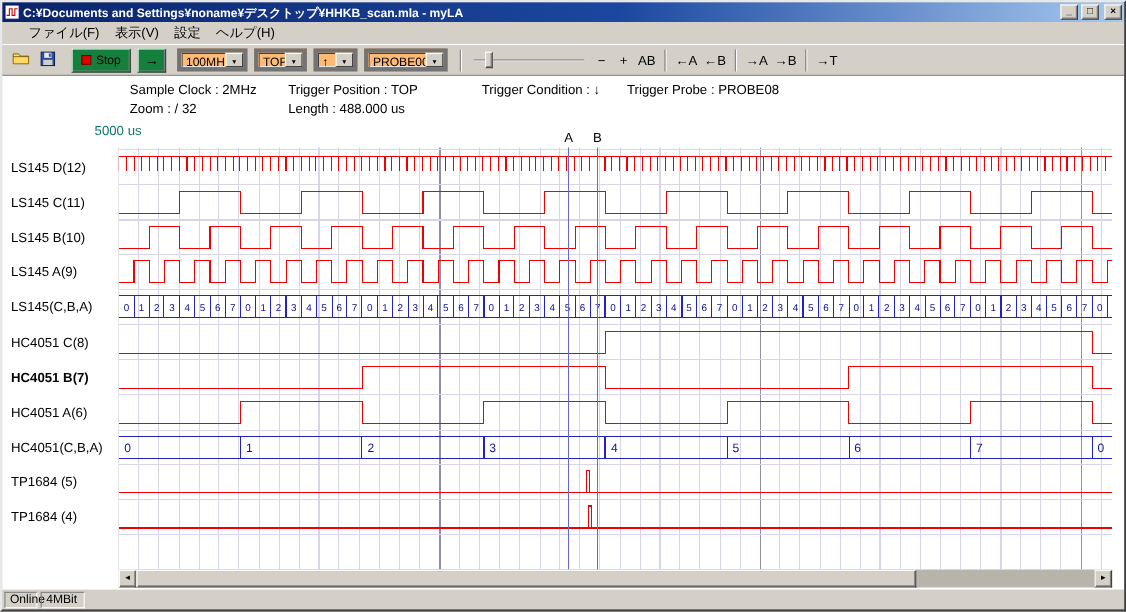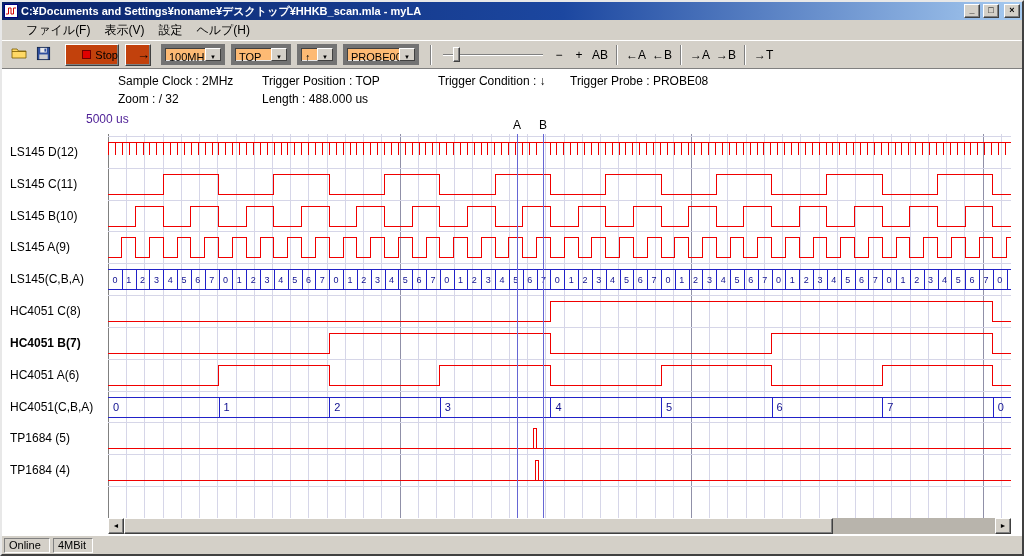--- a/index.html
+++ b/index.html
@@ -7,47 +7,47 @@
 body{font-family:"Liberation Sans",sans-serif;background:#d4d0c8;position:relative;overflow:hidden}
 .window-border{position:absolute;inset:0;border:2px solid;border-color:#e8e8e8 #404040 #404040 #e8e8e8;pointer-events:none;z-index:90}
 .titlebar{position:absolute;left:2px;top:2px;right:2px;height:18px;background:linear-gradient(90deg,#0a246a 0%,#1c47a0 55%,#a6caf0 100%);display:flex;align-items:center;padding:0 2px;gap:3px}
 .app-icon{width:14px;height:14px;flex:none}
 .title-text{flex:1;color:#fff;font-size:11px;font-weight:bold;white-space:nowrap;overflow:hidden}
 .win-btn{width:16px;height:14px;background:#d4d0c8;border:1px solid;border-color:#fff #404040 #404040 #fff;box-shadow:inset -1px -1px 0 #808080;font-size:9px;line-height:11px;text-align:center;font-weight:bold;color:#000;flex:none}
 .menubar{position:absolute;left:2px;top:20px;right:2px;height:20px;display:flex;align-items:center;padding-left:17px;background:#d4d0c8}
 .menu-item{font-size:12px;padding:3px 7px;white-space:nowrap}
 .toolbar{position:absolute;left:2px;top:40px;right:2px;height:29px;border-top:1px solid #fff;border-bottom:1px solid #808080;display:flex;align-items:center;padding:0 5px;background:#d4d0c8}
 .tb-icon{width:24px;height:22px;background:transparent;border:none;display:flex;align-items:center;justify-content:center}
-.btn3d{background:#c2410c;border:1px solid;border-color:#fff #404040 #404040 #fff;box-shadow:inset -1px -1px 0 #808080;display:flex;align-items:center;justify-content:flex-end;gap:4px;font-size:11px;color:#000}
+.btn3d{background:#15803d;border:1px solid;border-color:#fff #404040 #404040 #fff;box-shadow:inset -1px -1px 0 #808080;display:flex;align-items:center;justify-content:center;gap:4px;font-size:11px;color:#000}
 .stop-btn{width:54px;height:22px;margin-left:10px}
 .run-btn{width:26px;height:22px;font-size:13px;font-weight:bold;margin-left:6px;margin-right:10px}
 .stop-sq{width:9px;height:9px;background:#e00000;border:1px solid #700000;display:inline-block}
 .tb-sep{width:2px;height:20px;border-left:1px solid #808080;border-right:1px solid #fff;margin:0 5px;flex:none}
 .combo{height:21px;background:#fdba74;border:4px solid #737373;box-shadow:inset 1px 1px 0 #404040,inset -1px -1px 0 #e8e8e8;display:flex;margin-right:6px;flex:none}
 .combo-text{flex:1;font-size:11px;line-height:19px;padding-left:4px;white-space:nowrap;overflow:hidden}
 .combo-btn{width:16px;background:#d4d0c8;border:1px solid;border-color:#fff #404040 #404040 #fff;font-size:6px;line-height:17px;text-align:center;color:#000}
 .slider{width:104px;height:20px;position:relative;margin:0 4px;flex:none}
 .slider-track{position:absolute;left:2px;right:2px;top:9px;height:2px;background:#808080;border-bottom:1px solid #fff}
 .slider-thumb{position:absolute;left:12px;top:2px;width:7px;height:15px;background:#d4d0c8;border:1px solid;border-color:#fff #404040 #404040 #fff;box-shadow:inset -1px -1px 0 #808080}
 .tb-flat{height:20px;min-width:20px;padding:0 3px;background:transparent;border:none;font-size:12px;color:#000;white-space:nowrap}
 .client{position:absolute;left:2px;top:69px;right:2px;height:467px;background:#fff}
 .info-text{position:absolute;font-size:12px;color:#000;white-space:nowrap}
-.scale-label{position:absolute;left:86px;top:112px;font-size:12px;color:#4c1d95}
+.scale-label{position:absolute;left:86px;top:112px;font-size:12px;color:#0f766e}
 .cursor-label{position:absolute;top:118px;width:14px;text-align:center;font-size:12px;color:#000}
 #wave-svg{position:absolute;left:108px;top:134px}
 #wave-svg text{font-family:"Liberation Sans",sans-serif}
 .ch-label{position:absolute;left:10px;width:96px;height:16px;font-size:12px;line-height:16px;white-space:nowrap;color:#000}
 .hscroll{position:absolute;left:108px;top:518px;width:903px;height:16px;background:#ece9e4;display:flex}
 .sb-btn{width:16px;height:16px;background:#d4d0c8;border:1px solid;border-color:#fff #404040 #404040 #fff;box-shadow:inset -1px -1px 0 #808080;font-size:7px;line-height:14px;text-align:center;color:#000;flex:none}
 .sb-track{flex:1;position:relative;background:#b8b4ac}
 .sb-thumb{position:absolute;left:0;top:0;width:709px;height:16px;background:#d4d0c8;border:1px solid;border-color:#fff #404040 #404040 #fff;box-shadow:inset -1px -1px 0 #808080}
 .statusbar{position:absolute;left:2px;right:2px;bottom:2px;height:17px;background:#d4d0c8;display:flex;align-items:center;gap:3px;padding:1px 2px}
 .status-panel{height:15px;border:1px solid;border-color:#808080 #fff #fff #808080;font-size:11px;line-height:13px;padding:0 4px;white-space:nowrap;color:#000}
 .sp-main{flex:1}
-.sp-online{width:46px}
+.sp-online{width:30px}
 .sp-mem{width:40px}
 </style>
 </head>
 <body>
 
 <div class="titlebar">
   <span class="app-icon">
     <svg viewBox="0 0 14 14" width="14" height="14">
         <rect x="0.5" y="0.5" width="13" height="13" fill="#ffffff" stroke="#000080"></rect>
         <polyline points="2,10 4.5,10 4.5,4 7,4 7,10 9.5,10 9.5,4 12,4" fill="none" stroke="#d00000"></polyline>
@@ -83,21 +83,21 @@
   </button>
   <button class="btn3d stop-btn">
     <span class="stop-sq"></span>
     <span>Stop</span>
   </button>
   <button class="btn3d run-btn">→</button>
   <div class="combo" style="width:64px">
     <span class="combo-text">100MHz</span>
     <span class="combo-btn">▼</span>
   </div>
-  <div class="combo" style="width:60px">
+  <div class="combo" style="width:48px">
     <span class="combo-text">TOP</span>
     <span class="combo-btn">▼</span>
   </div>
   <div class="combo" style="width:40px">
     <span class="combo-text">↑</span>
     <span class="combo-btn">▼</span>
   </div>
   <div class="combo" style="width:76px">
     <span class="combo-text">PROBE00</span>
     <span class="combo-btn">▼</span>

